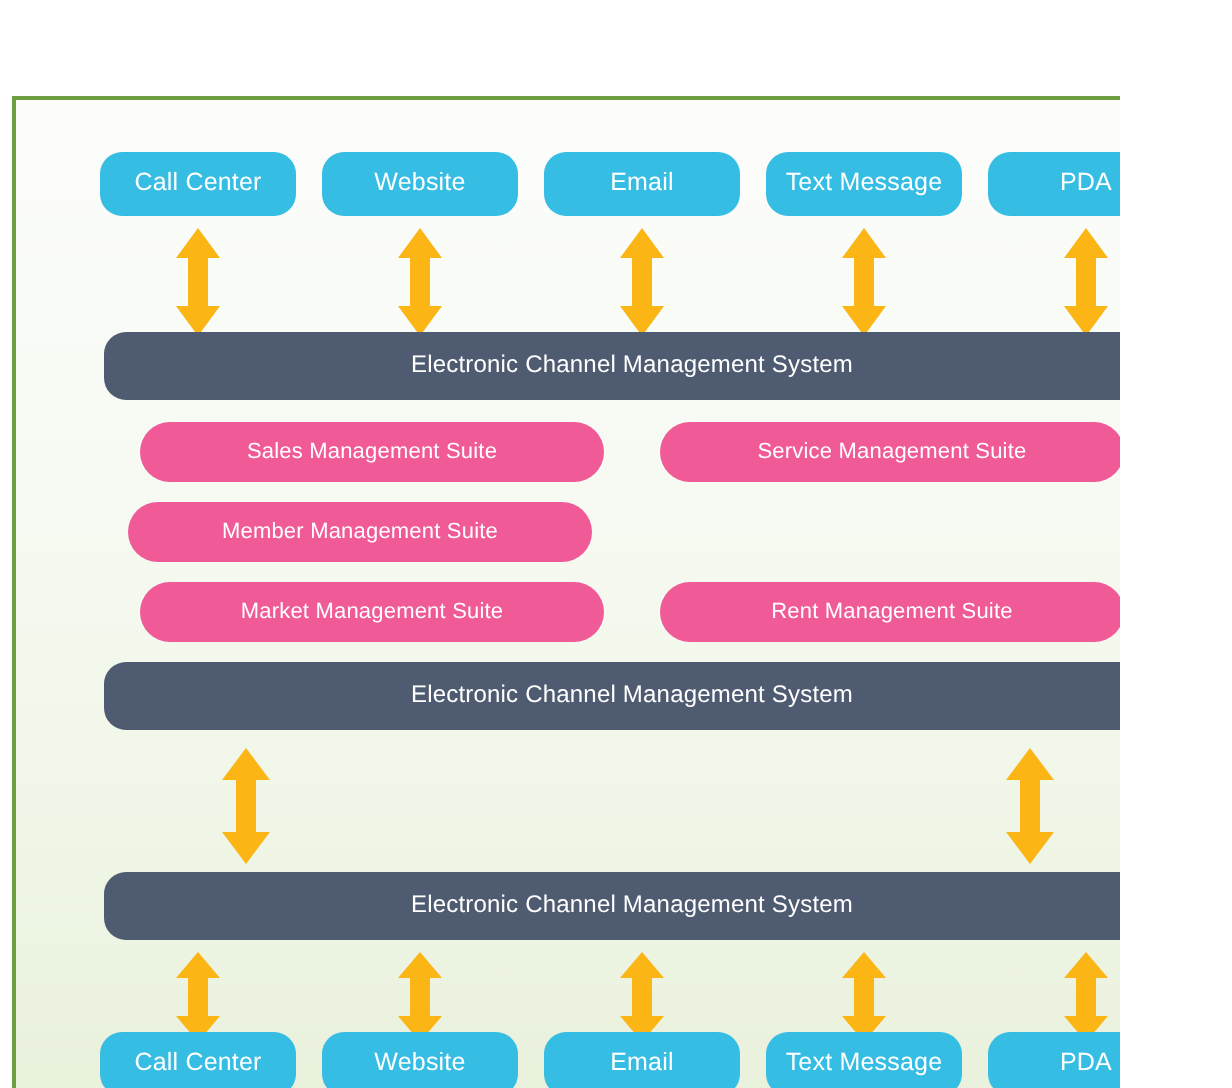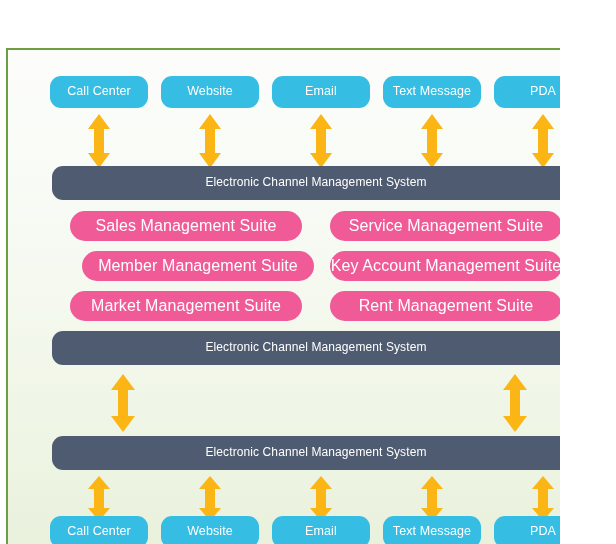--- a/index.html
+++ b/index.html
@@ -52,21 +52,21 @@
     background: #4f5b70;
     border-radius: 11px;
     font-size: 12px;
     height: 34px;
     left: 44px;
     width: 528px;
   }
   .suite {
     background: #f05a97;
     border-radius: 15px;
-    font-size: 16px;
+    font-size: 11px;
     height: 30px;
   }
 
   
   .arrow {
     position: absolute;
   }
   .arrow svg { display: block; }
 
   
@@ -161,32 +161,29 @@
         </svg>
     </div>
 
     <div class="node bar" style="top:116px;">
       <span>Electronic Channel Management System</span>
     </div>
 
     <div class="node suite" style="left:62px; top:161px; width:232px;">
       <span>Sales Management Suite</span>
     </div>
-    <div class="node suite" style="left:74px; top:201px; width:232px;text-align:center;">
+    <div class="node suite" style="left:56px; top:201px; width:232px;text-align:center;">
       <span>Member Management Suite</span>
     </div>
     <div class="node suite" style="left:62px; top:241px; width:232px;">
       <span>Market Management Suite</span>
     </div>
 
     <div class="node suite" style="left:322px; top:161px; width:232px;">
       <span>Service Management Suite</span>
-    </div>
-    <div class="node suite" style="left:322px; top:201px; width:232px;">
-      <span>Key Account Management Suite</span>
     </div>
     <div class="node suite" style="left:322px; top:241px; width:232px;">
       <span>Rent Management Suite</span>
     </div>
 
     <div class="node bar" style="top:281px;">
       <span>Electronic Channel Management System</span>
     </div>
 
     <div class="arrow" style="left:102px; top:324px;">

